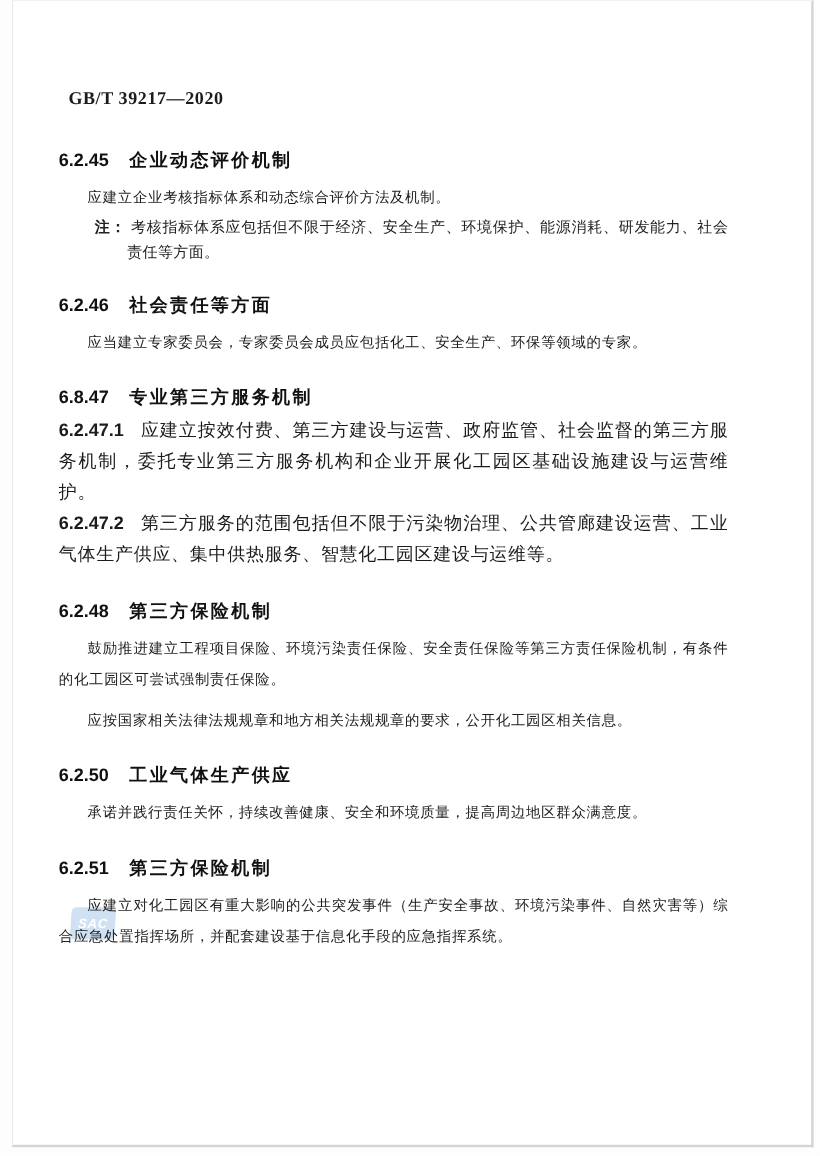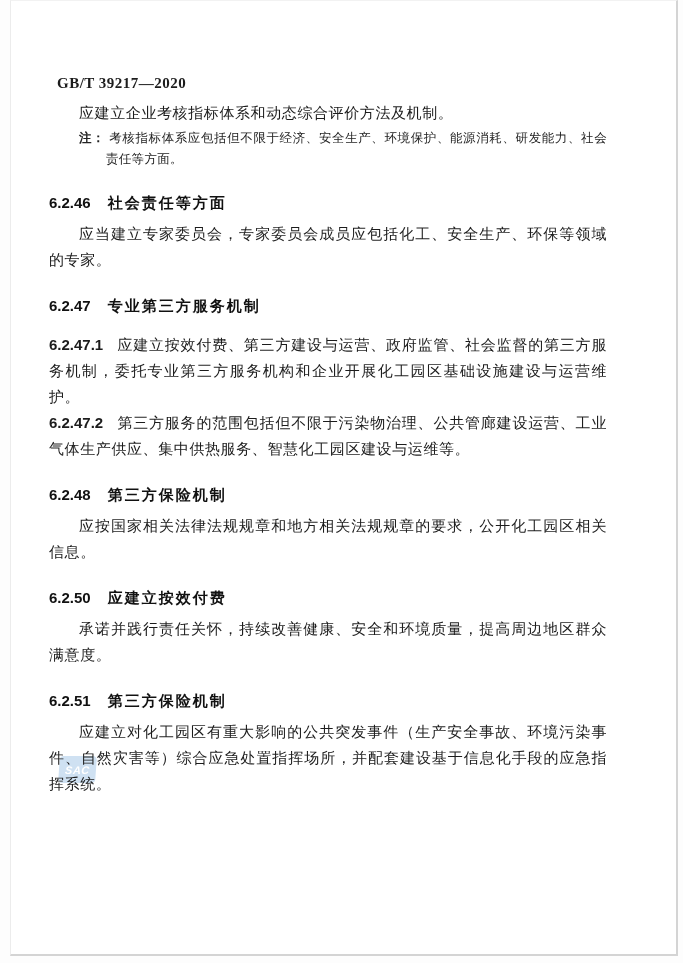--- a/index.html
+++ b/index.html
@@ -18,26 +18,26 @@
     font-weight:bold; font-size:15px; letter-spacing:0.5px; }
 
   h3.clause { display:flex; align-items:baseline;
     font-family:"Liberation Sans","DejaVu Sans",sans-serif;
     font-weight:700; font-size:15px; color:#111;
     margin-top:24px; margin-bottom:4px; letter-spacing:0.5px; }
   h3.clause .num { font-family:"Liberation Sans","DejaVu Sans",sans-serif;
     margin-right:17px; letter-spacing:0; }
   h3.clause .ttl { letter-spacing:2px; }
 
-  p.body { font-size:15px; line-height:26px; text-align:justify;
+  p.body { font-size:12px; line-height:26px; text-align:justify;
     letter-spacing:0.6px; margin-top:8px; }
   p.indent { text-indent:2em; }
 
   p.sub { font-size:15px; line-height:26px; text-align:justify;
-    letter-spacing:0.6px; margin-top:16px; }
+    letter-spacing:0.6px; margin-top:5px; }
   p.sub .clause-num { font-family:"Liberation Sans","DejaVu Sans",sans-serif;
     font-weight:700; letter-spacing:0; margin-right:14px; }
 
   .note { font-size:12.5px; line-height:21px; text-align:justify;
     letter-spacing:0.3px; margin-left:30px; padding-left:27px;
     text-indent:-27px; margin-top:2px; color:#222; }
   .note b { font-family:"Liberation Sans","DejaVu Sans",sans-serif;
     font-weight:700; margin-right:4px; }
 
   .watermark { position:absolute; left:48px; top:755px; width:37px; height:27px;
@@ -51,52 +51,57 @@
 
 <div class="sheet">
   <div class="watermark">
     <span>SAC</span>
   </div>
 
   <div class="content">
 
     <div class="doc-header">GB/T 39217—2020</div>
 
+    <h3 class="clause" style="margin-top:32px;">
+      <span class="num">6.2.45</span>
+      <span class="ttl">企业动态评价机制</span>
+    </h3>
     <p class="body indent">应建立企业考核指标体系和动态综合评价方法及机制。</p>
     <div class="note">
       <b>注：</b><span>考核指标体系应包括但不限于经济、安全生产、环境保护、能源消耗、研发能力、社会责任等方面。</span>
     </div>
 
     <h3 class="clause">
       <span class="num">6.2.46</span>
       <span class="ttl">社会责任等方面</span>
     </h3>
     <p class="body indent">应当建立专家委员会，专家委员会成员应包括化工、安全生产、环保等领域的专家。</p>
 
     <h3 class="clause">
-      <span class="num">6.2.47</span>
+      <span class="num">6.8.47</span>
       <span class="ttl">专业第三方服务机制</span>
     </h3>
     <p class="sub">
       <span class="clause-num">6.2.47.1</span><span>应建立按效付费、第三方建设与运营、政府监管、社会监督的第三方服务机制，委托专业第三方服务机构和企业开展化工园区基础设施建设与运营维护。</span>
     </p>
     <p class="sub" style="margin-top:0;">
       <span class="clause-num">6.2.47.2</span><span>第三方服务的范围包括但不限于污染物治理、公共管廊建设运营、工业气体生产供应、集中供热服务、智慧化工园区建设与运维等。</span>
     </p>
 
     <h3 class="clause">
       <span class="num">6.2.48</span>
       <span class="ttl">第三方保险机制</span>
     </h3>
+    <p class="body indent">鼓励推进建立工程项目保险、环境污染责任保险、安全责任保险等第三方责任保险机制，有条件的化工园区可尝试强制责任保险。</p>
 
     <p class="body indent">应按国家相关法律法规规章和地方相关法规规章的要求，公开化工园区相关信息。</p>
 
     <h3 class="clause">
       <span class="num">6.2.50</span>
-      <span class="ttl">应建立按效付费</span>
+      <span class="ttl">工业气体生产供应</span>
     </h3>
     <p class="body indent">承诺并践行责任关怀，持续改善健康、安全和环境质量，提高周边地区群众满意度。</p>
 
     <h3 class="clause">
       <span class="num">6.2.51</span>
       <span class="ttl">第三方保险机制</span>
     </h3>
     <p class="body indent">应建立对化工园区有重大影响的公共突发事件（生产安全事故、环境污染事件、自然灾害等）综合应急处置指挥场所，并配套建设基于信息化手段的应急指挥系统。</p>
 
   </div>

